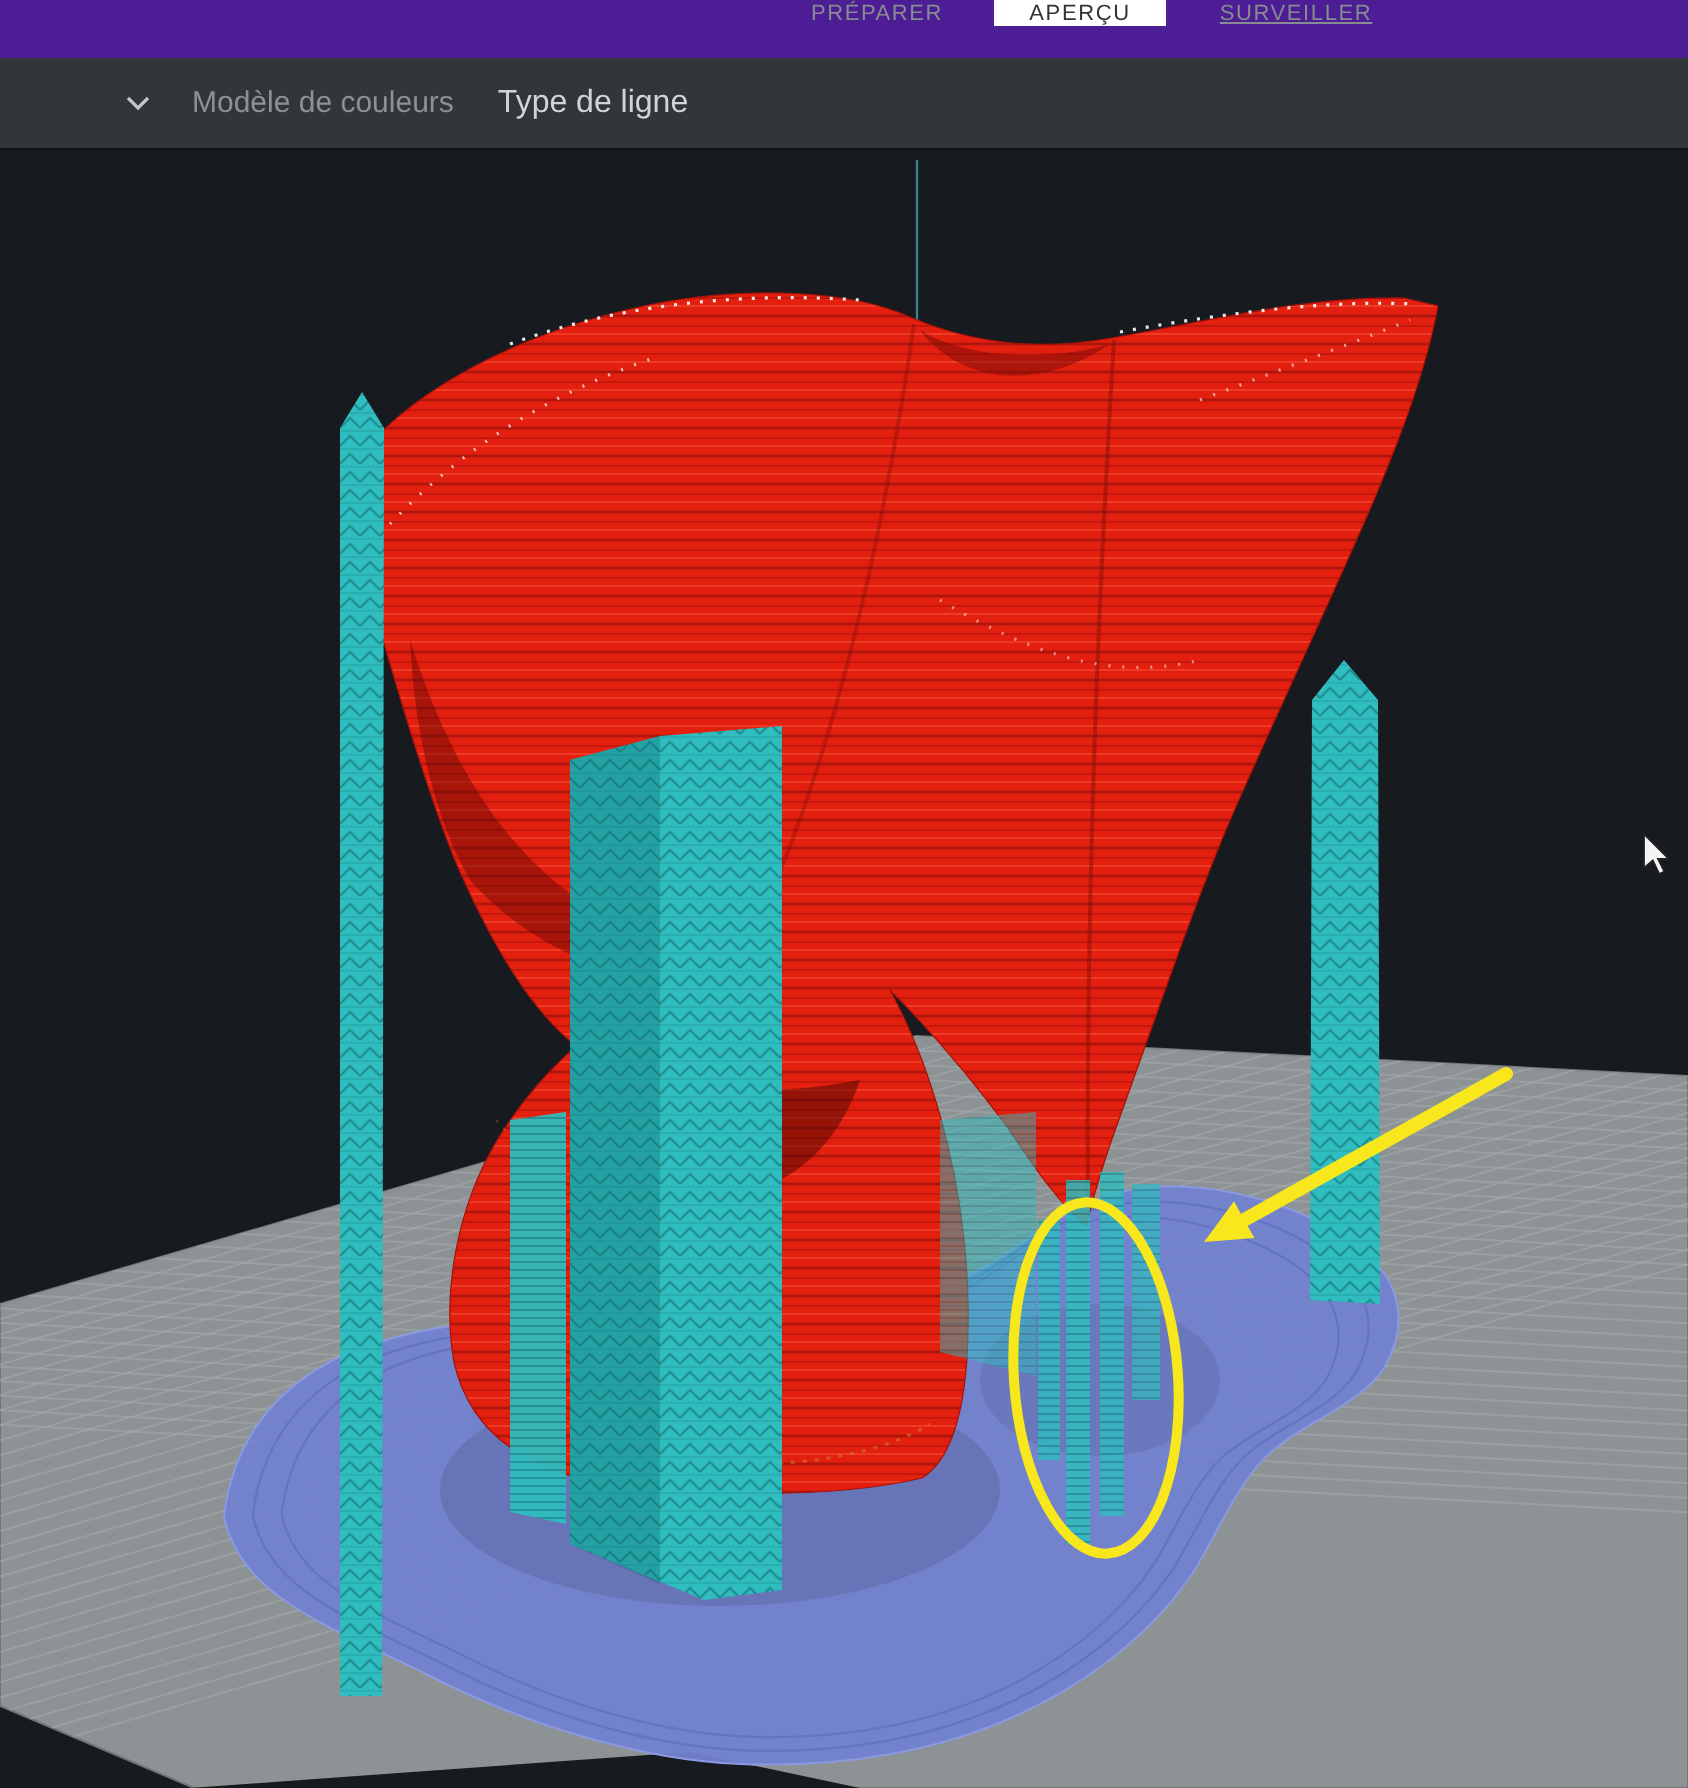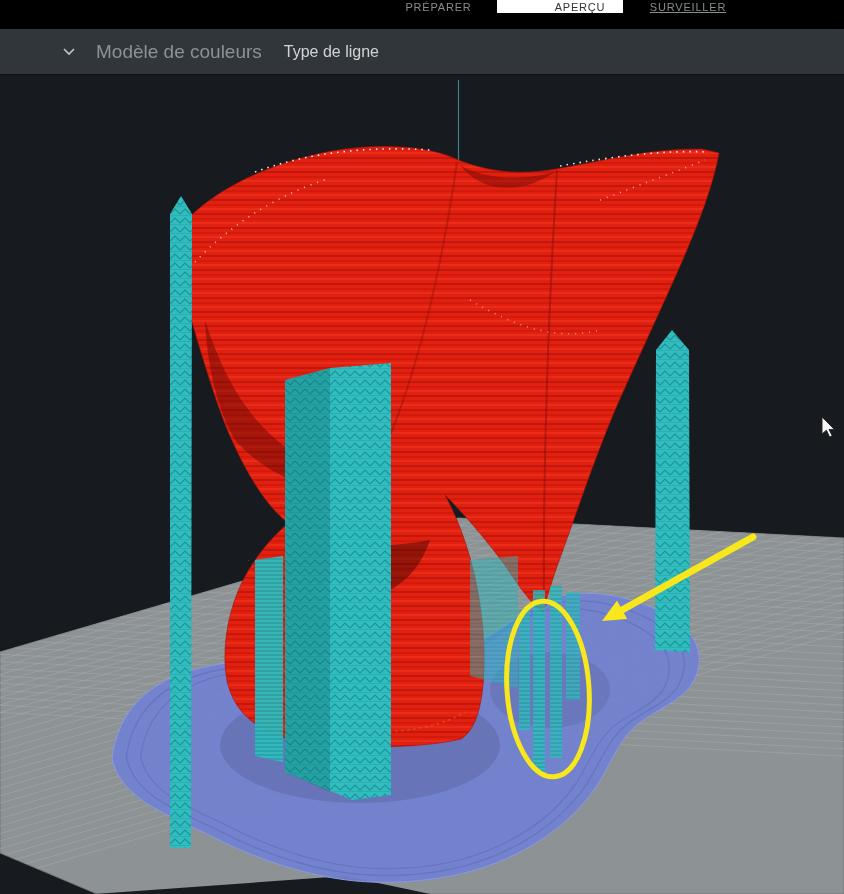--- a/index.html
+++ b/index.html
@@ -4,39 +4,39 @@
 <style>
   html,body{margin:0;padding:0;background:#000;}
   .screen{
     position:relative;width:844px;height:894px;overflow:hidden;
     font-family:"Liberation Sans",sans-serif;
     background:var(--c-background,#171b1f);
   }
   
   .tabbar{
     position:absolute;top:0;left:0;width:844px;height:29px;
-    background:#000000;z-index:30;
+    background:#4c1d95;z-index:30;
   }
   .tabs{position:absolute;left:380px;top:0;display:flex;height:13px;}
   .tab{
     height:13px;display:flex;align-items:center;justify-content:center;
     font-size:11px;letter-spacing:.8px;color:#878c8f;cursor:pointer;
     text-transform:uppercase;
   }
   .tab.t1{width:117px;}
-  .tab.t2{width:86px;background:#ffffff;color:#2f3437;padding-left:40px;}
+  .tab.t2{width:86px;background:#ffffff;color:#2f3437;}
   .tab.t3{width:130px;text-decoration:underline;}
   
   .toolbar{
     position:absolute;top:29px;left:0;width:844px;height:45px;
     background:#31363b;border-bottom:1px solid #101316;z-index:30;
     display:flex;align-items:center;
   }
   .chev{margin-left:62px;display:flex;align-items:center;cursor:pointer;}
-  .scheme-label{margin-left:20px;font-size:19px;color:#8c9194;}
+  .scheme-label{margin-left:20px;font-size:15px;color:#8c9194;}
   .scheme-value{margin-left:22px;font-size:16px;color:#d0d4d6;cursor:pointer;}
   
   #scene{position:absolute;top:0;left:0;z-index:1;}
   #grid line{stroke:var(--c-plate_grid,#a8adb0);stroke-width:1;opacity:.5;}
   .plate{fill:var(--c-plate,#8d9295);stroke:#6f7477;stroke-width:1;}
   .bgfill{fill:var(--c-background,#171b1f);}
   .brim{fill:var(--c-brim,#7282cf);fill-opacity:.95;stroke:#8b99e0;stroke-width:1;}
   .brim-contour{fill:none;stroke:#5a69bd;stroke-width:1.2;opacity:.6;}
   .seam{fill:none;stroke:#8a0d07;stroke-width:2;}
   .speck{fill:none;stroke:#ffffff;stroke-width:1.6;}

